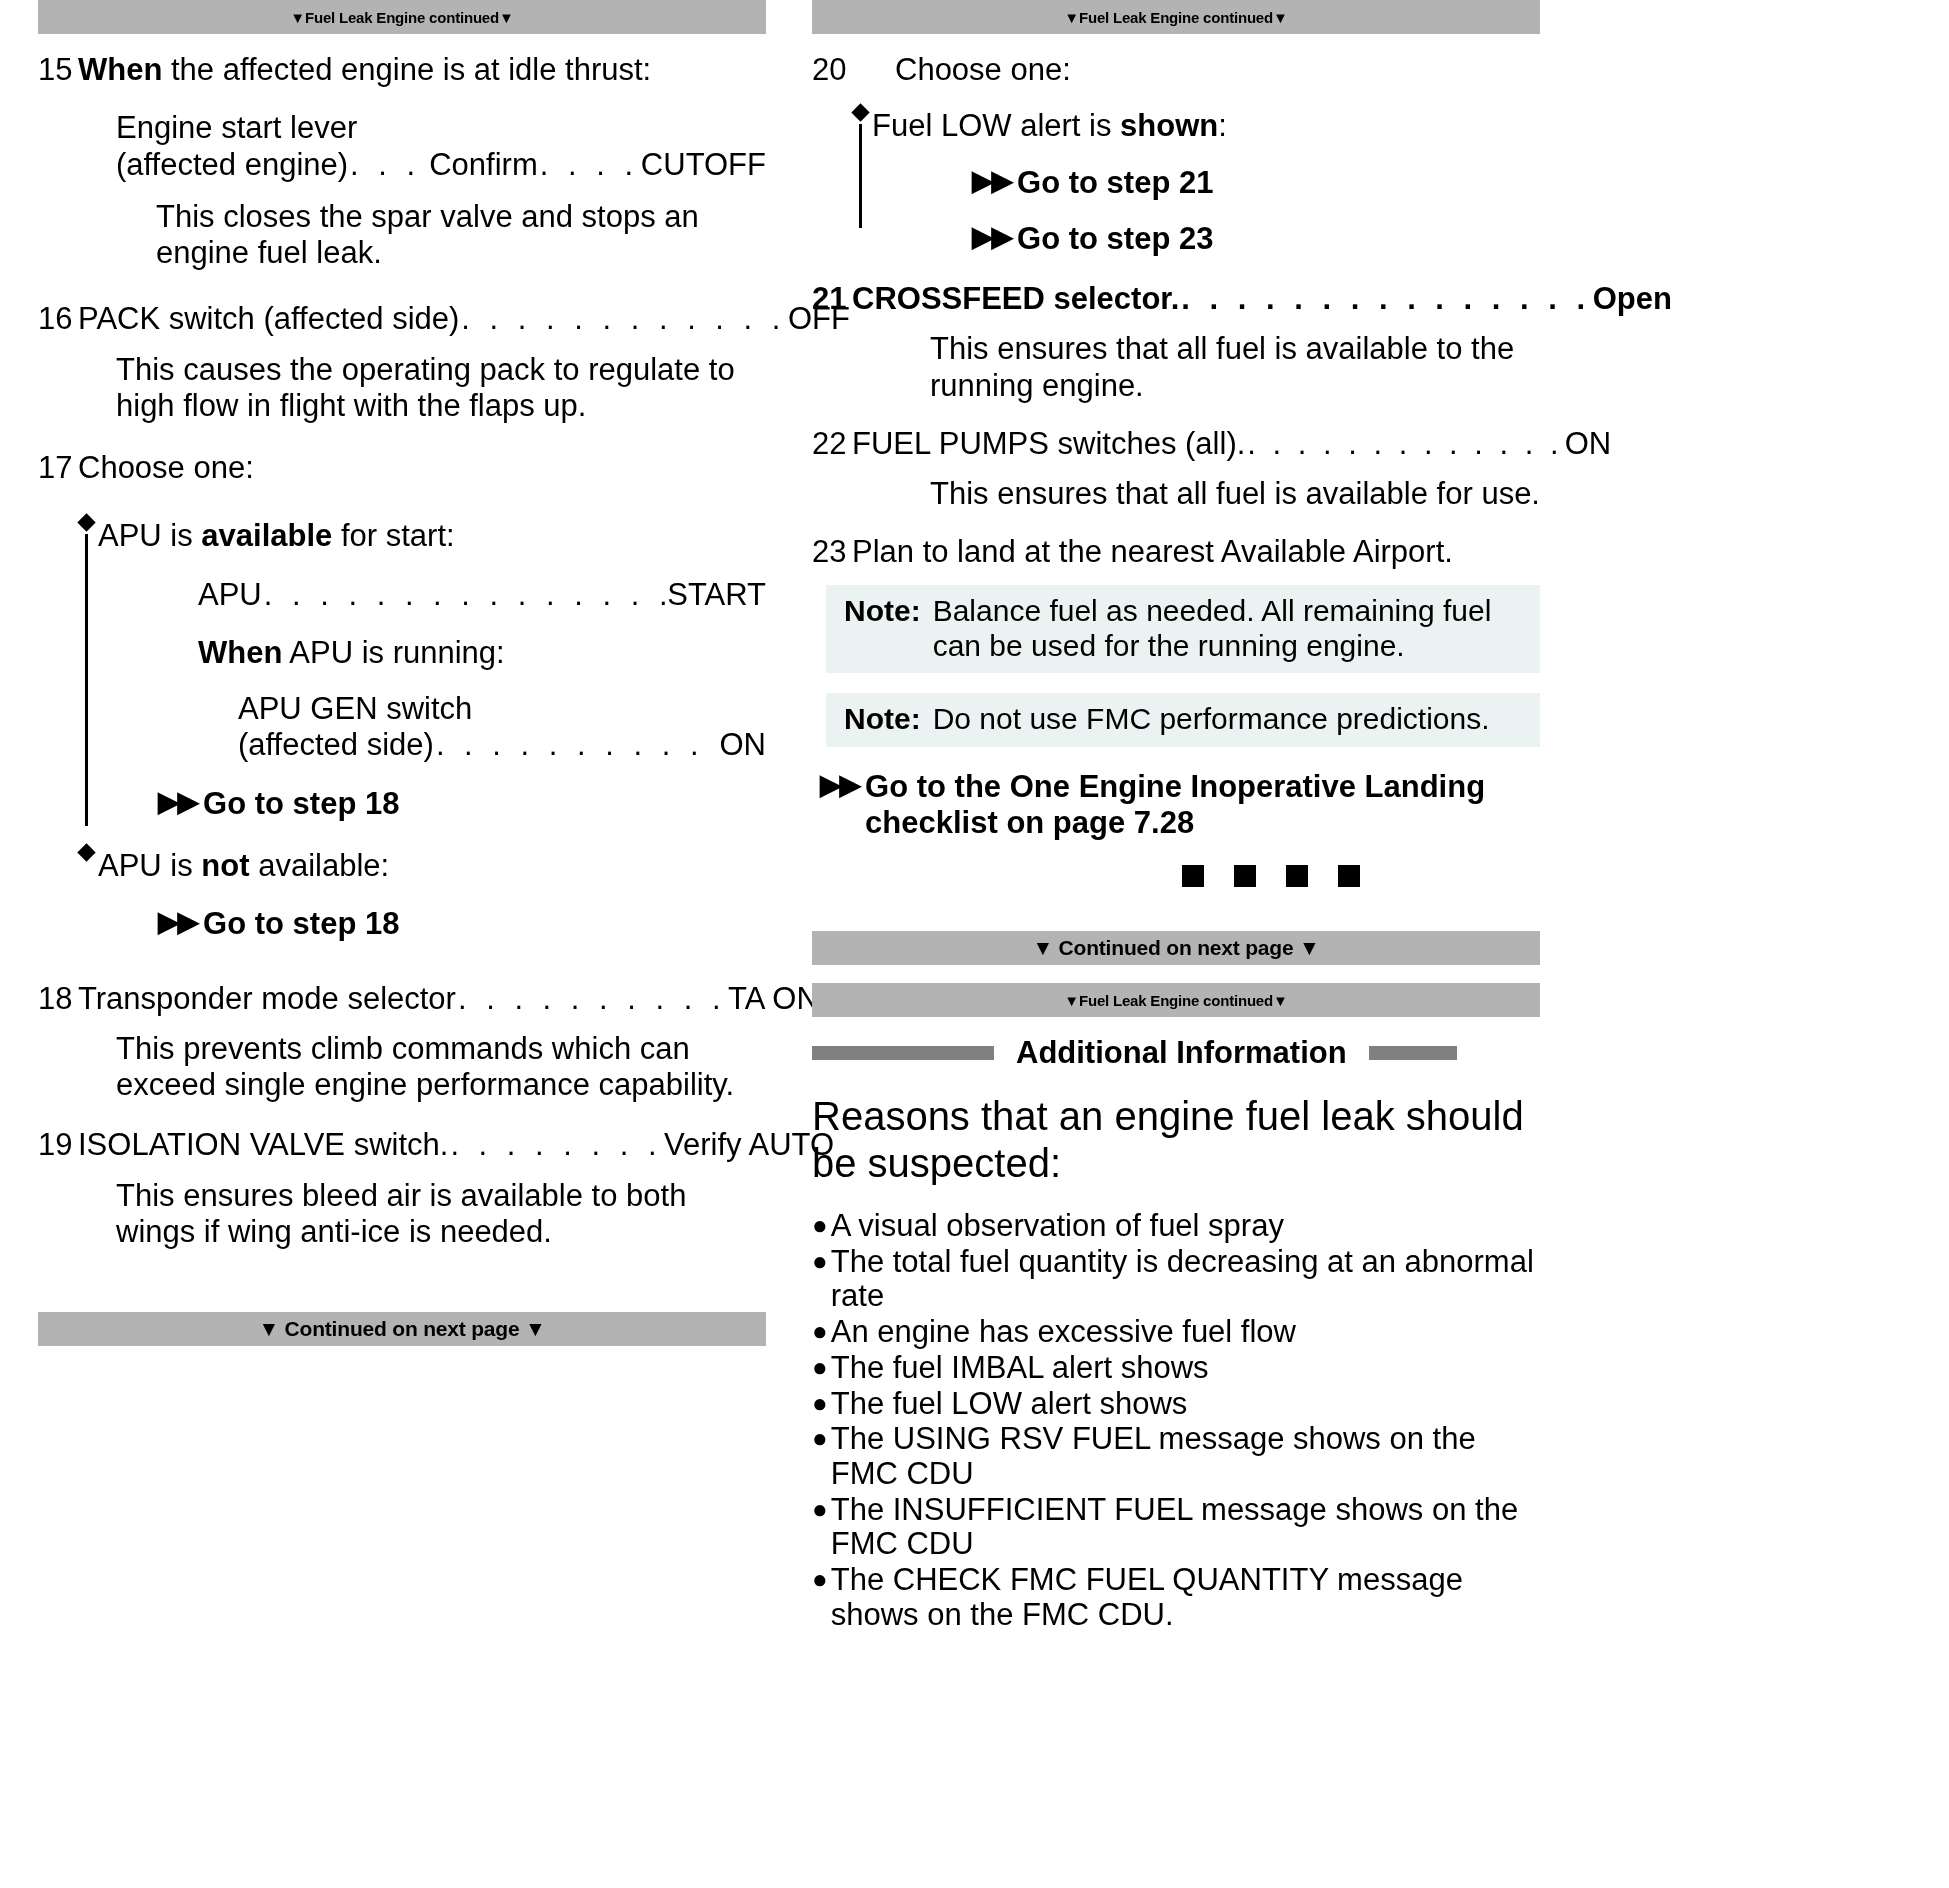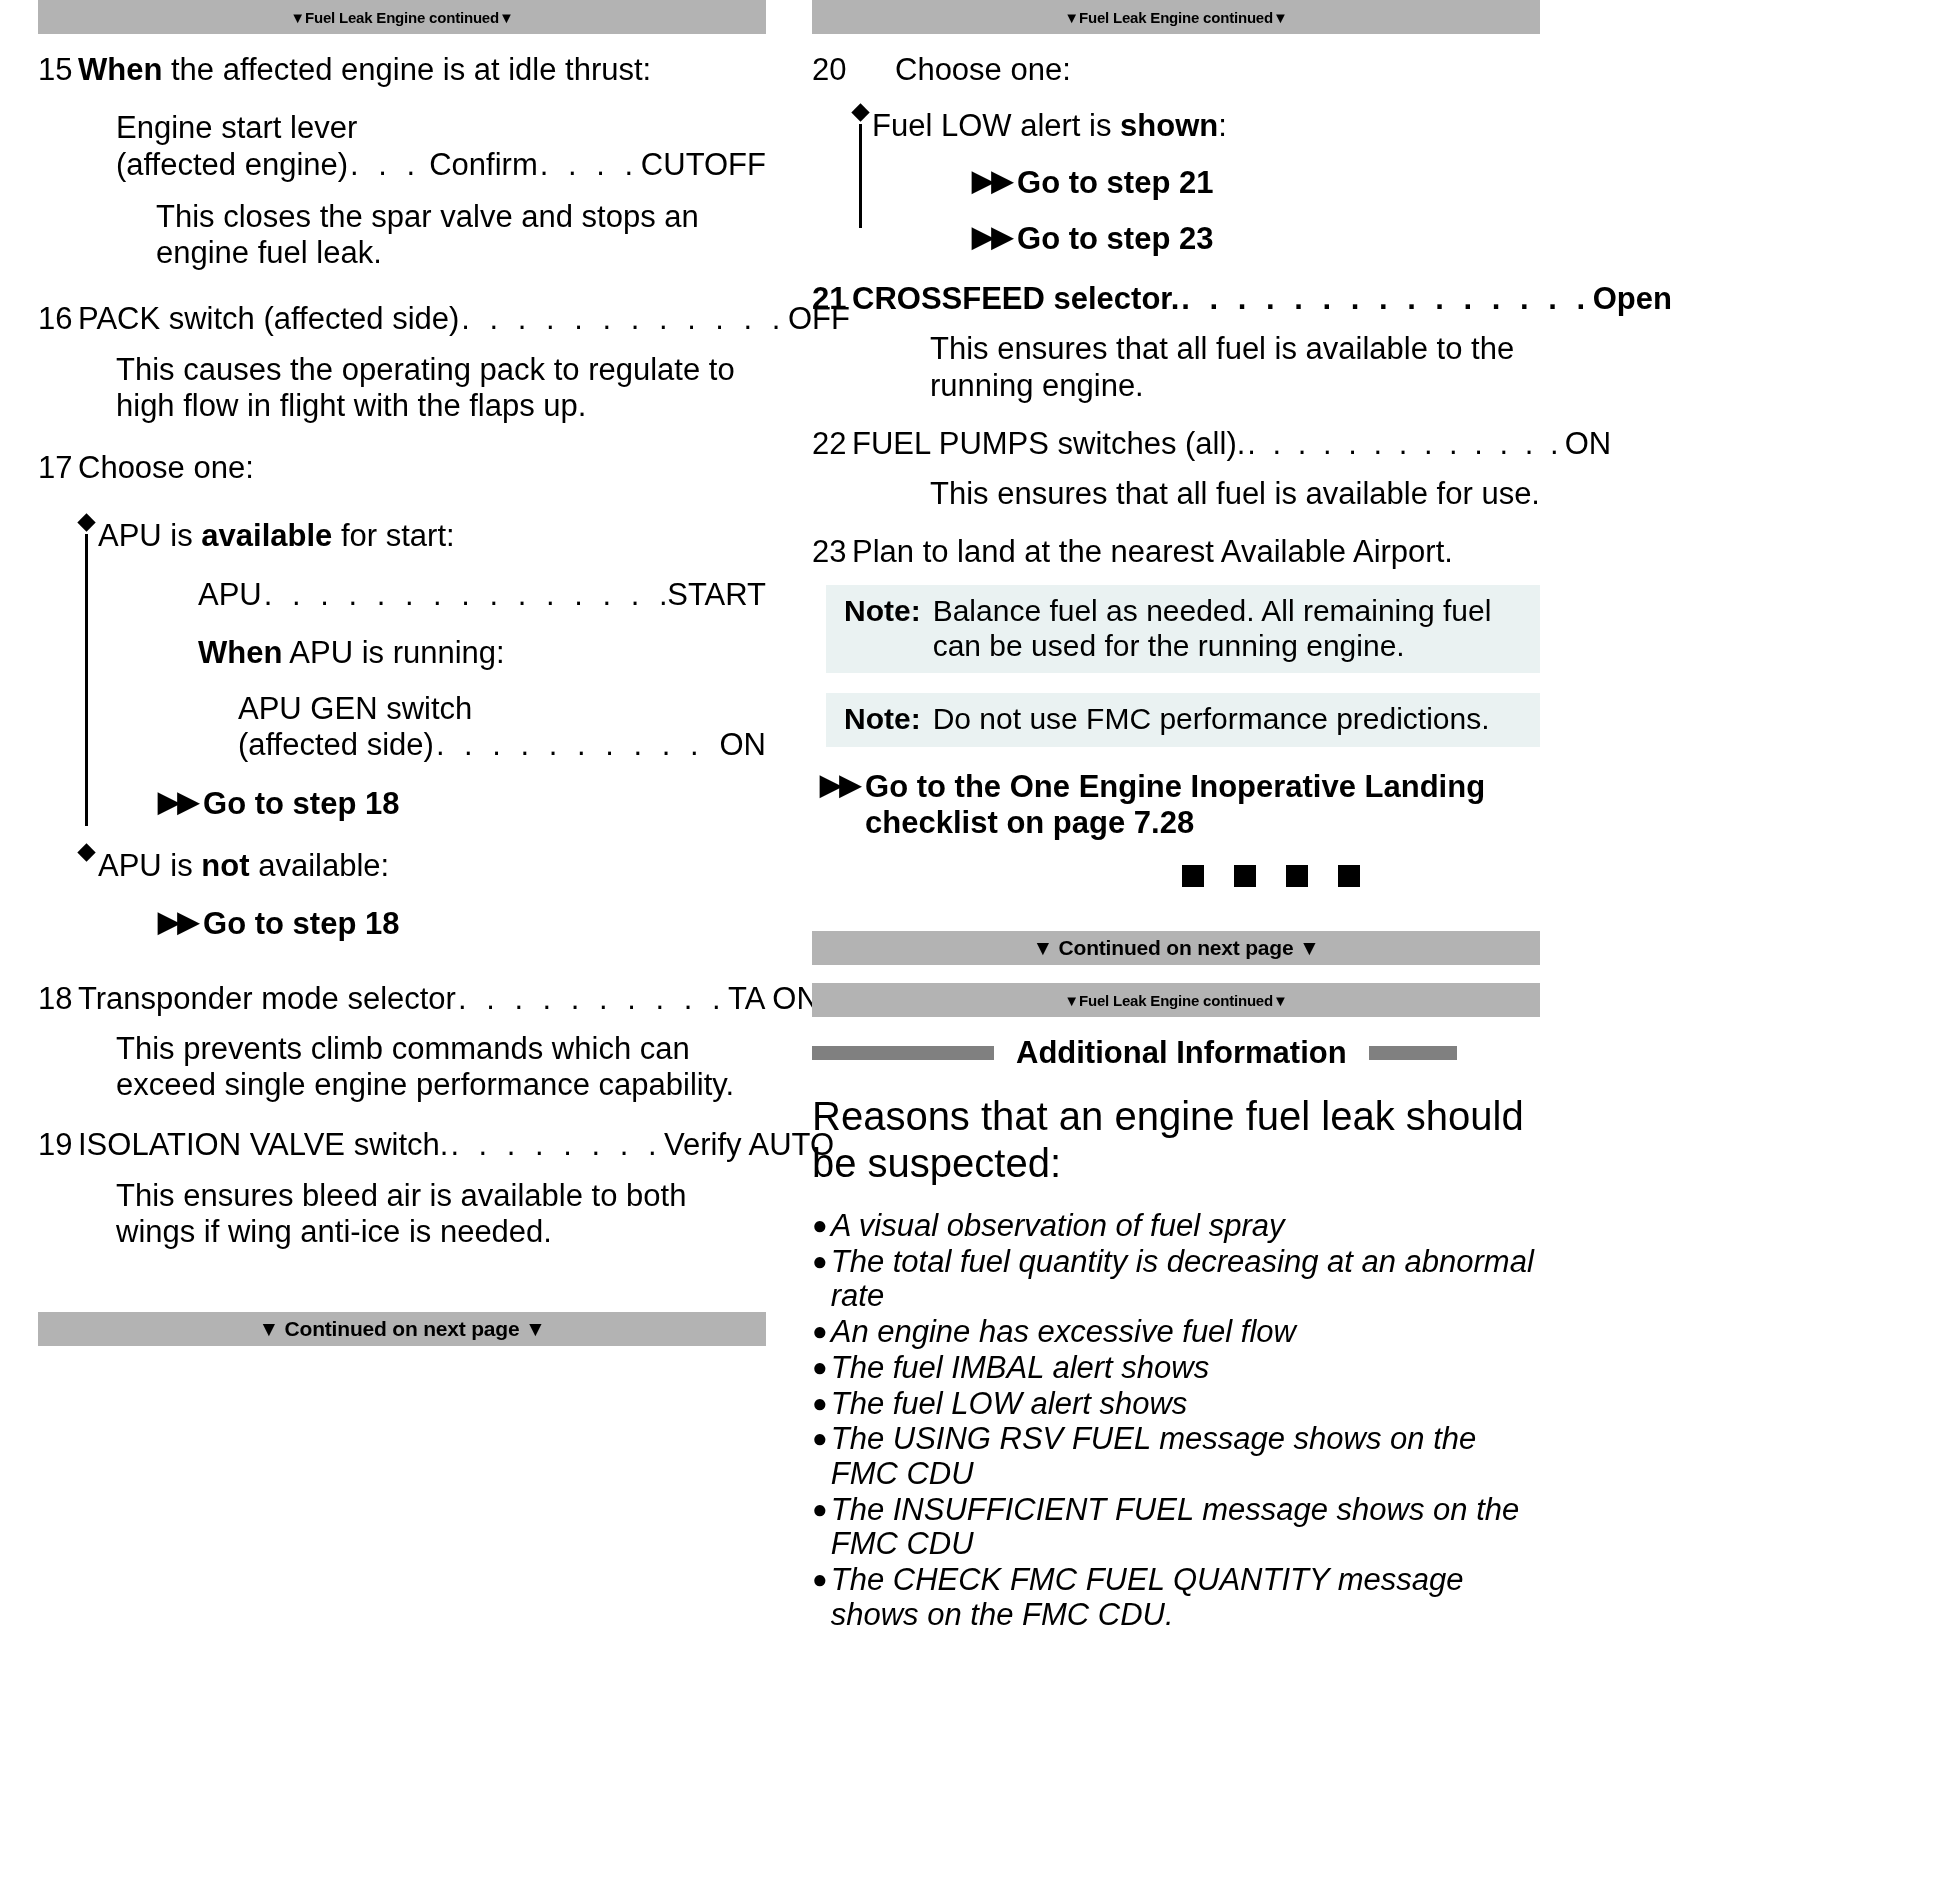--- a/index.html
+++ b/index.html
@@ -145,21 +145,21 @@
 
   .blist{ margin-top:22px; }
   .bitem{
     font-size:31px;
     line-height:1.12;
     display:flex;
     align-items:flex-start;
     margin-bottom:1px;
   }
   .bitem .bul{ flex:0 0 auto; margin-right:3px; font-size:26px; line-height:1.3; }
-  .bitem .btxt{ flex:1 1 auto;font-style:italic; }
+  .bitem .btxt{ flex:1 1 auto; }
 
   b{ font-weight:bold; }
 </style>
 </head>
 <body>
 
 <div class="page">
 
   <div class="col col-left">
 

